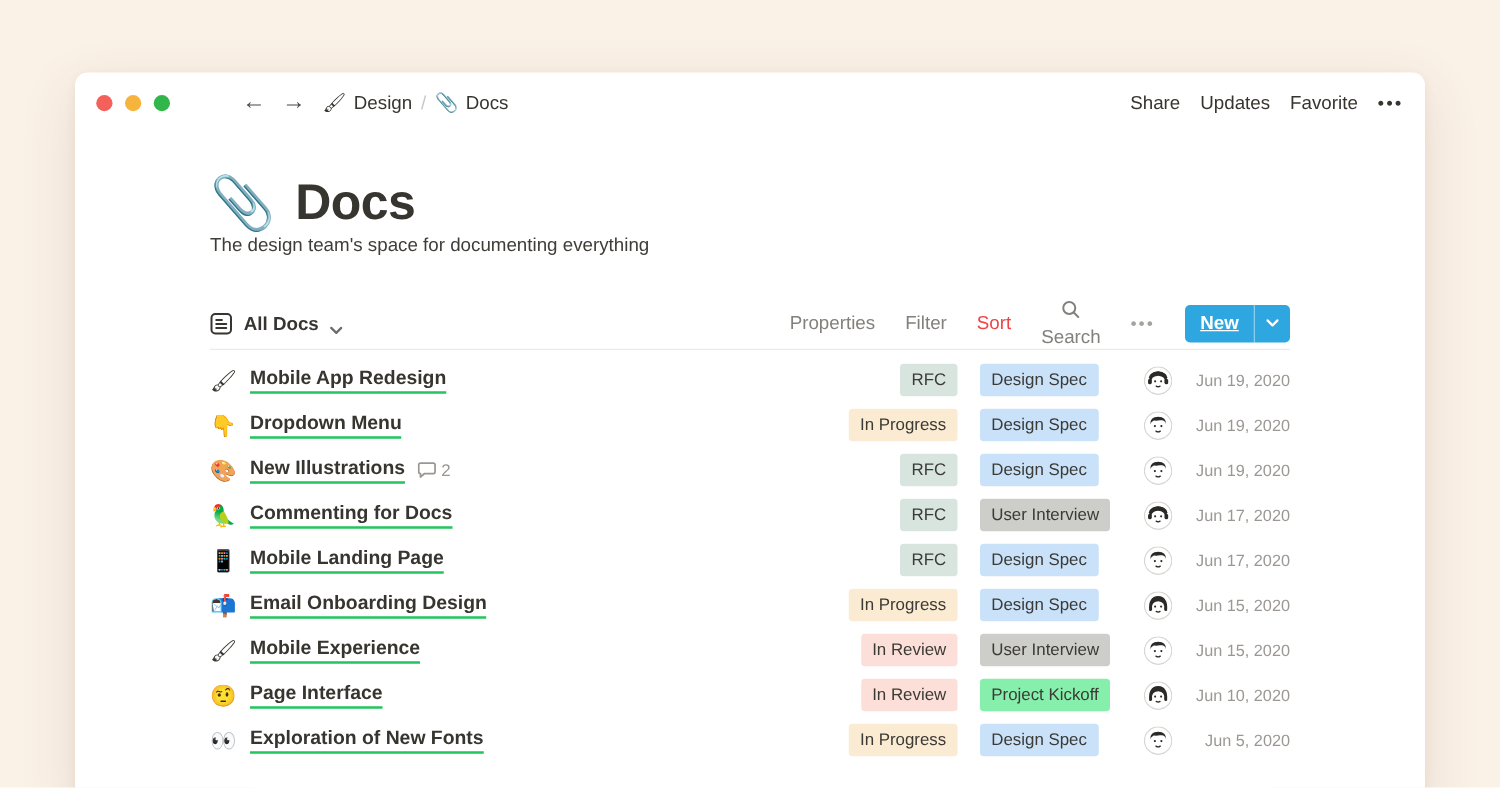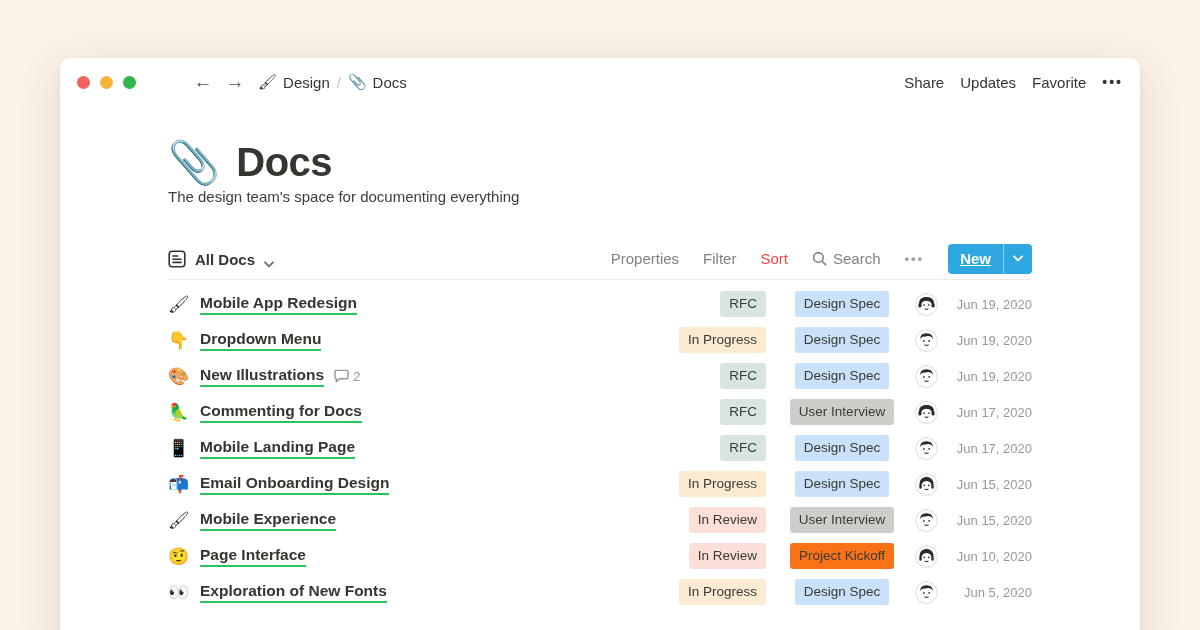--- a/index.html
+++ b/index.html
@@ -46,21 +46,21 @@
     margin-top:33px; height:42px; display:flex; align-items:center;
     border-bottom:1px solid #ECEBE8;
   }
   .view-switcher { display:flex; align-items:flex-end; gap:9px; cursor:pointer; }
   .view-label { font-size:15px; font-weight:700; }
   .chev { width:10px; height:7px; }
   .chev path { fill:none; stroke:#6f6d68; stroke-width:1.8; stroke-linecap:round; stroke-linejoin:round; }
   .toolbar-right { margin-left:auto; display:flex; align-items:center; gap:24px; }
   .tb-item { font-size:15px; color:#83817b; cursor:pointer; }
   .tb-item.active { color:#ef4444; }
-  .tb-search { display:flex; align-items:center; gap:6px; color:#83817b; font-size:15px; cursor:pointer; }
+  .tb-search { display:flex; align-items:center; gap:6px; color:#83817b; font-size:15px; cursor:pointer;flex-direction:column; }
   .tb-dots { color:#a5a39e; letter-spacing:2px; font-weight:700; font-size:13px; cursor:pointer; }
   .new-btn {
     display:flex; align-items:stretch; height:30px; border-radius:4px; overflow:hidden;
     color:#fff; font-size:15px; font-weight:700; cursor:pointer;
   }
   .new-btn .label { display:flex; align-items:center; padding:0 12px;text-decoration:underline; }
   .new-btn .split { width:1px; background:rgba(255,255,255,.45); }
   .new-btn .caret { display:flex; align-items:center; padding:0 9px; }
   .new-btn .chev path { stroke:#fff; }
   
@@ -69,21 +69,21 @@
   .remoji { width:32px; font-size:17px; line-height:1; }
   .rtitle-wrap { flex:1; display:flex; align-items:center; gap:10px; min-width:0; }
   .rtitle {
     font-size:15.5px; font-weight:600; color:#37352F;
     border-bottom:2px solid #22c55e; padding-bottom:1px; white-space:nowrap;
   }
   .comment-count { display:flex; align-items:center; gap:4px; color:#9a9792; font-size:13.5px; }
   .comment-count svg { width:15px; height:14px; }
   .comment-count path { fill:none; stroke:#9a9792; stroke-width:1.5; stroke-linejoin:round; }
   .col-status { width:100px; display:flex; justify-content:flex-end; }
-  .col-type { width:116px; margin-left:18px; display:flex; justify-content:center; }
+  .col-type { width:116px; margin-left:18px; display:flex; }
   .tag {
     font-size:13.5px; color:#3b3a35; padding:5px 9px; border-radius:3px;
     white-space:nowrap; line-height:1.2;
   }
   .col-avatar { width:52px; display:flex; justify-content:center; }
   .avatar { width:23px; height:23px; border-radius:50%; display:block; }
   .col-date { width:80px; text-align:right; font-size:13px; color:#9b9894; white-space:nowrap; }
   .sr { position:absolute; width:0; height:0; overflow:hidden; }
 </style>
 </head>
@@ -341,21 +341,21 @@
 
       <div class="row">
         <span class="remoji">🤨</span>
         <span class="rtitle-wrap">
             <span class="rtitle">Page Interface</span>
           </span>
         <span class="col-status">
             <span class="tag" style="background-color: rgb(251, 223, 216);">In Review</span>
           </span>
         <span class="col-type">
-            <span class="tag" style="background-color: #f97316;">Project Kickoff</span>
+            <span class="tag" style="background-color: #86efac;">Project Kickoff</span>
           </span>
         <span class="col-avatar">
             <svg class="avatar">
               <use href="#av-woman-curly"></use>
             </svg>
           </span>
         <span class="col-date">Jun 10, 2020</span>
       </div>
 
       <div class="row">

